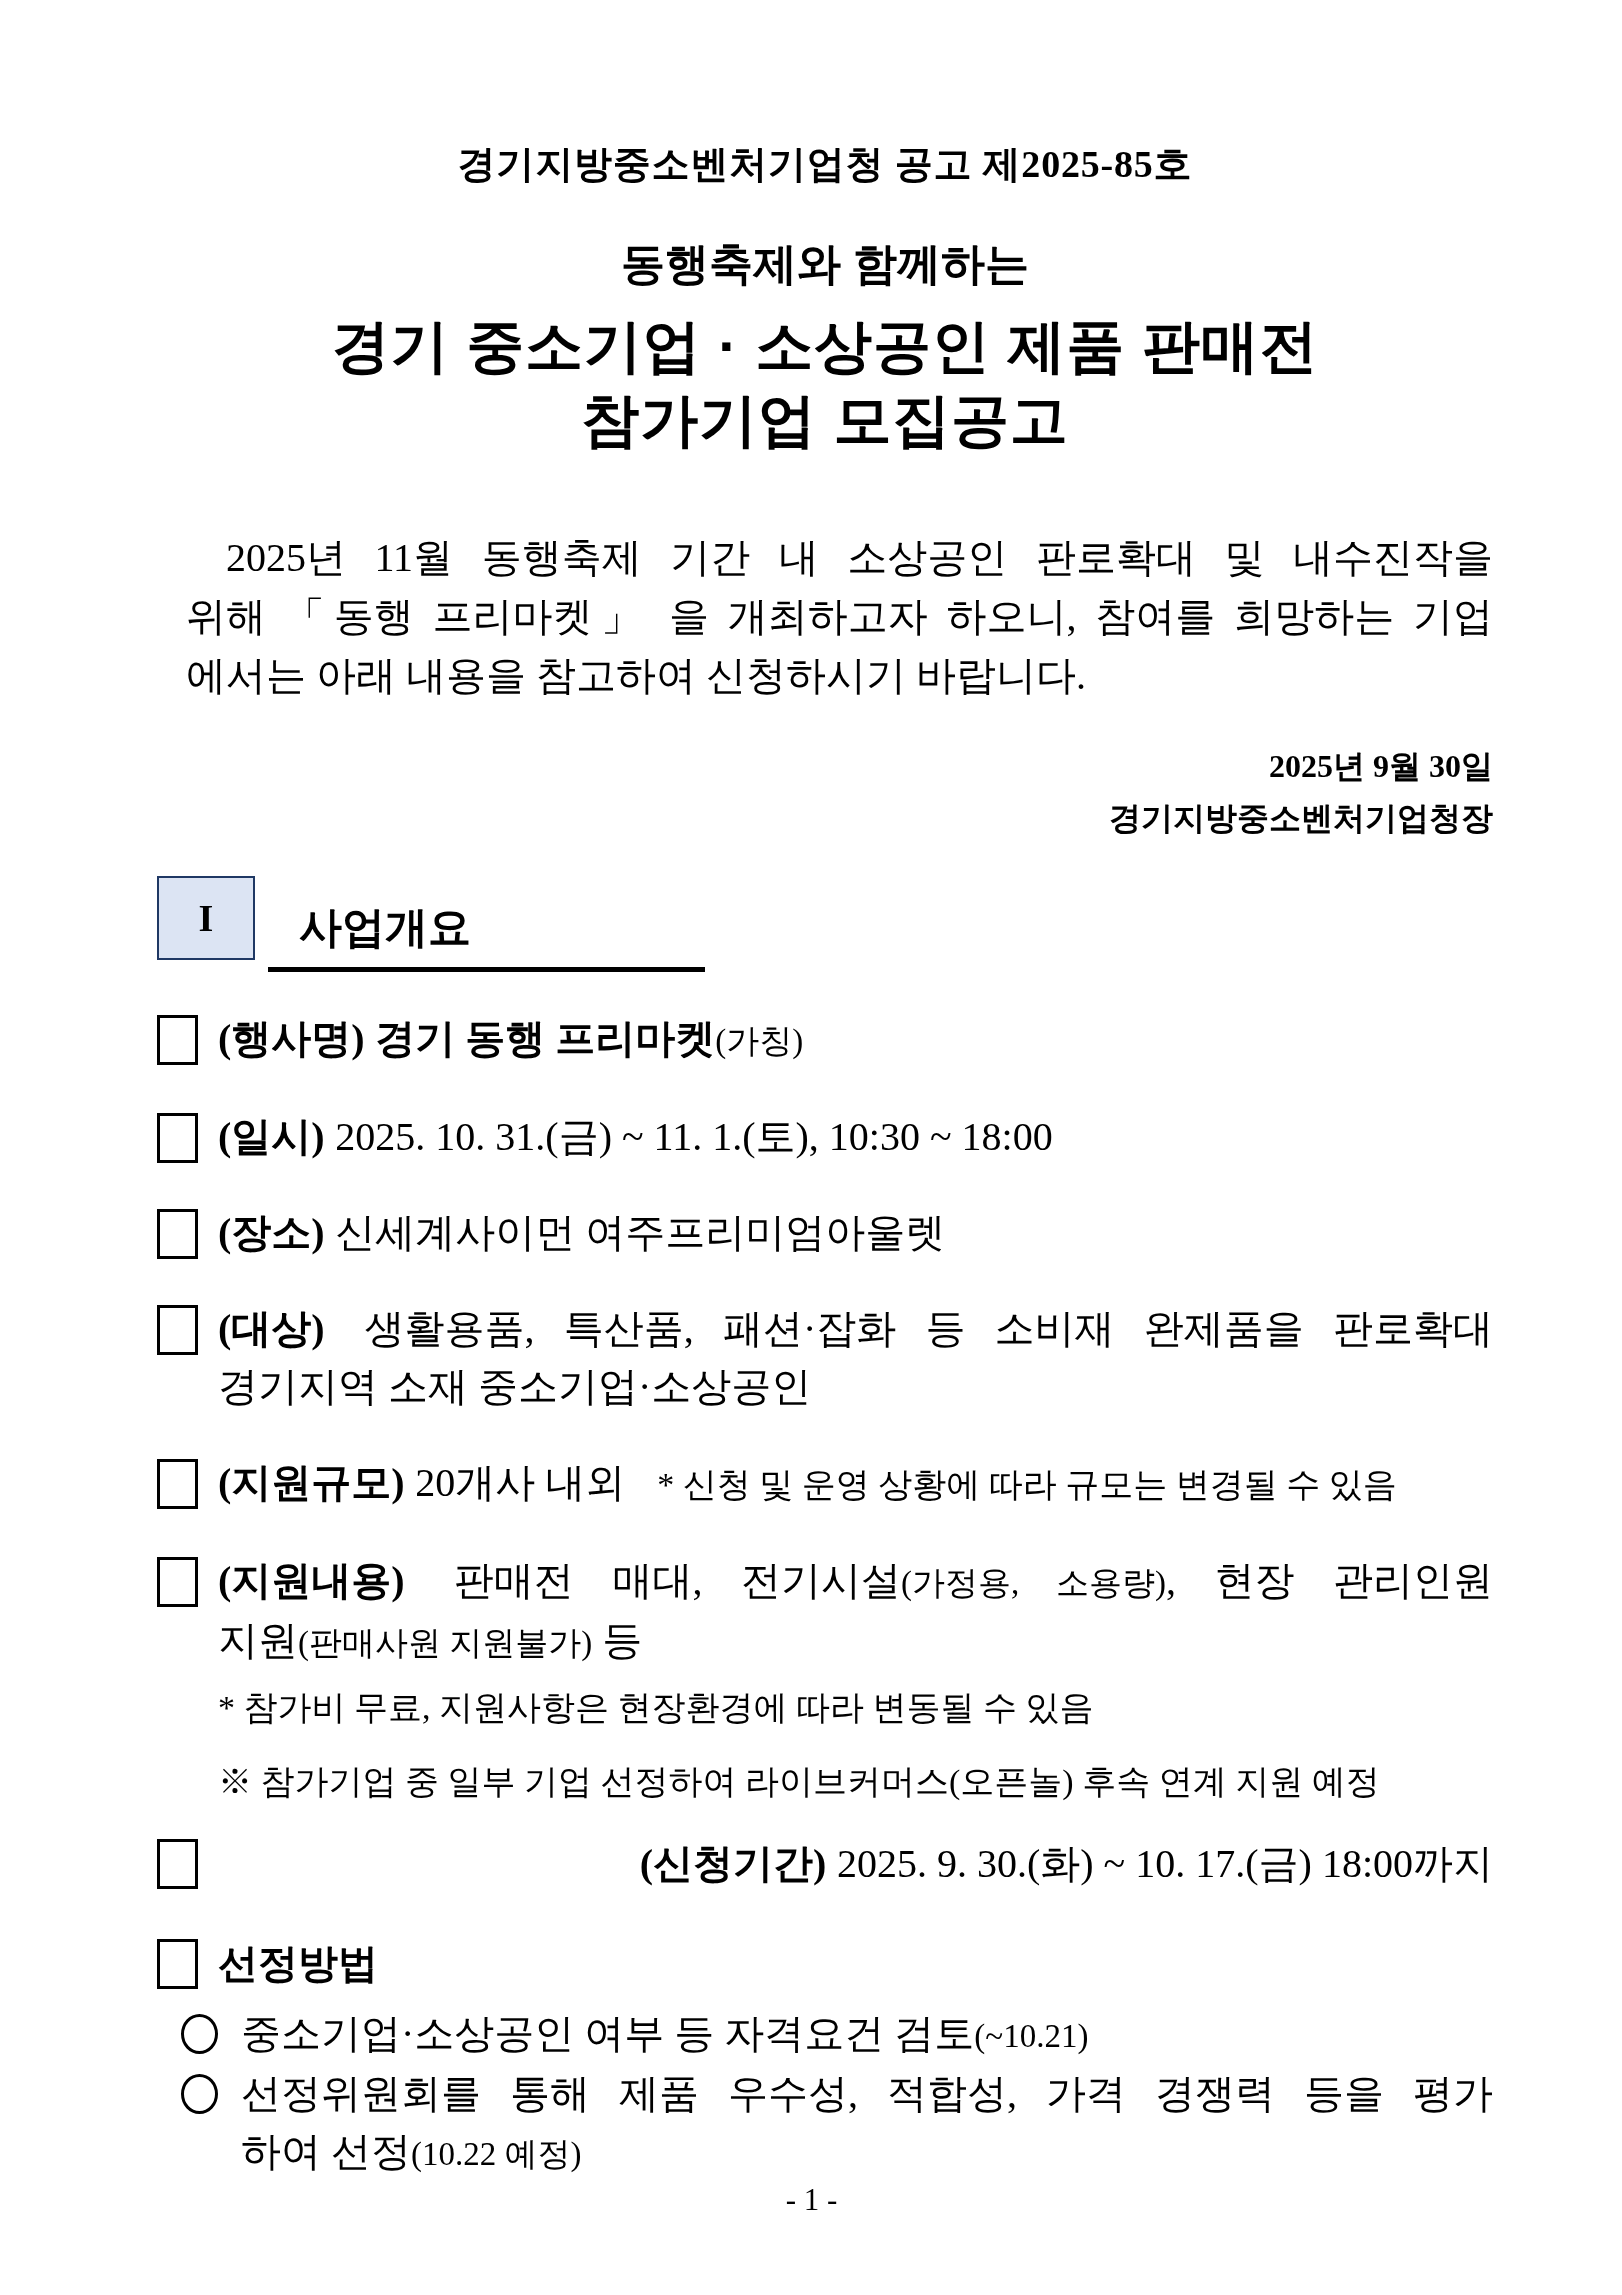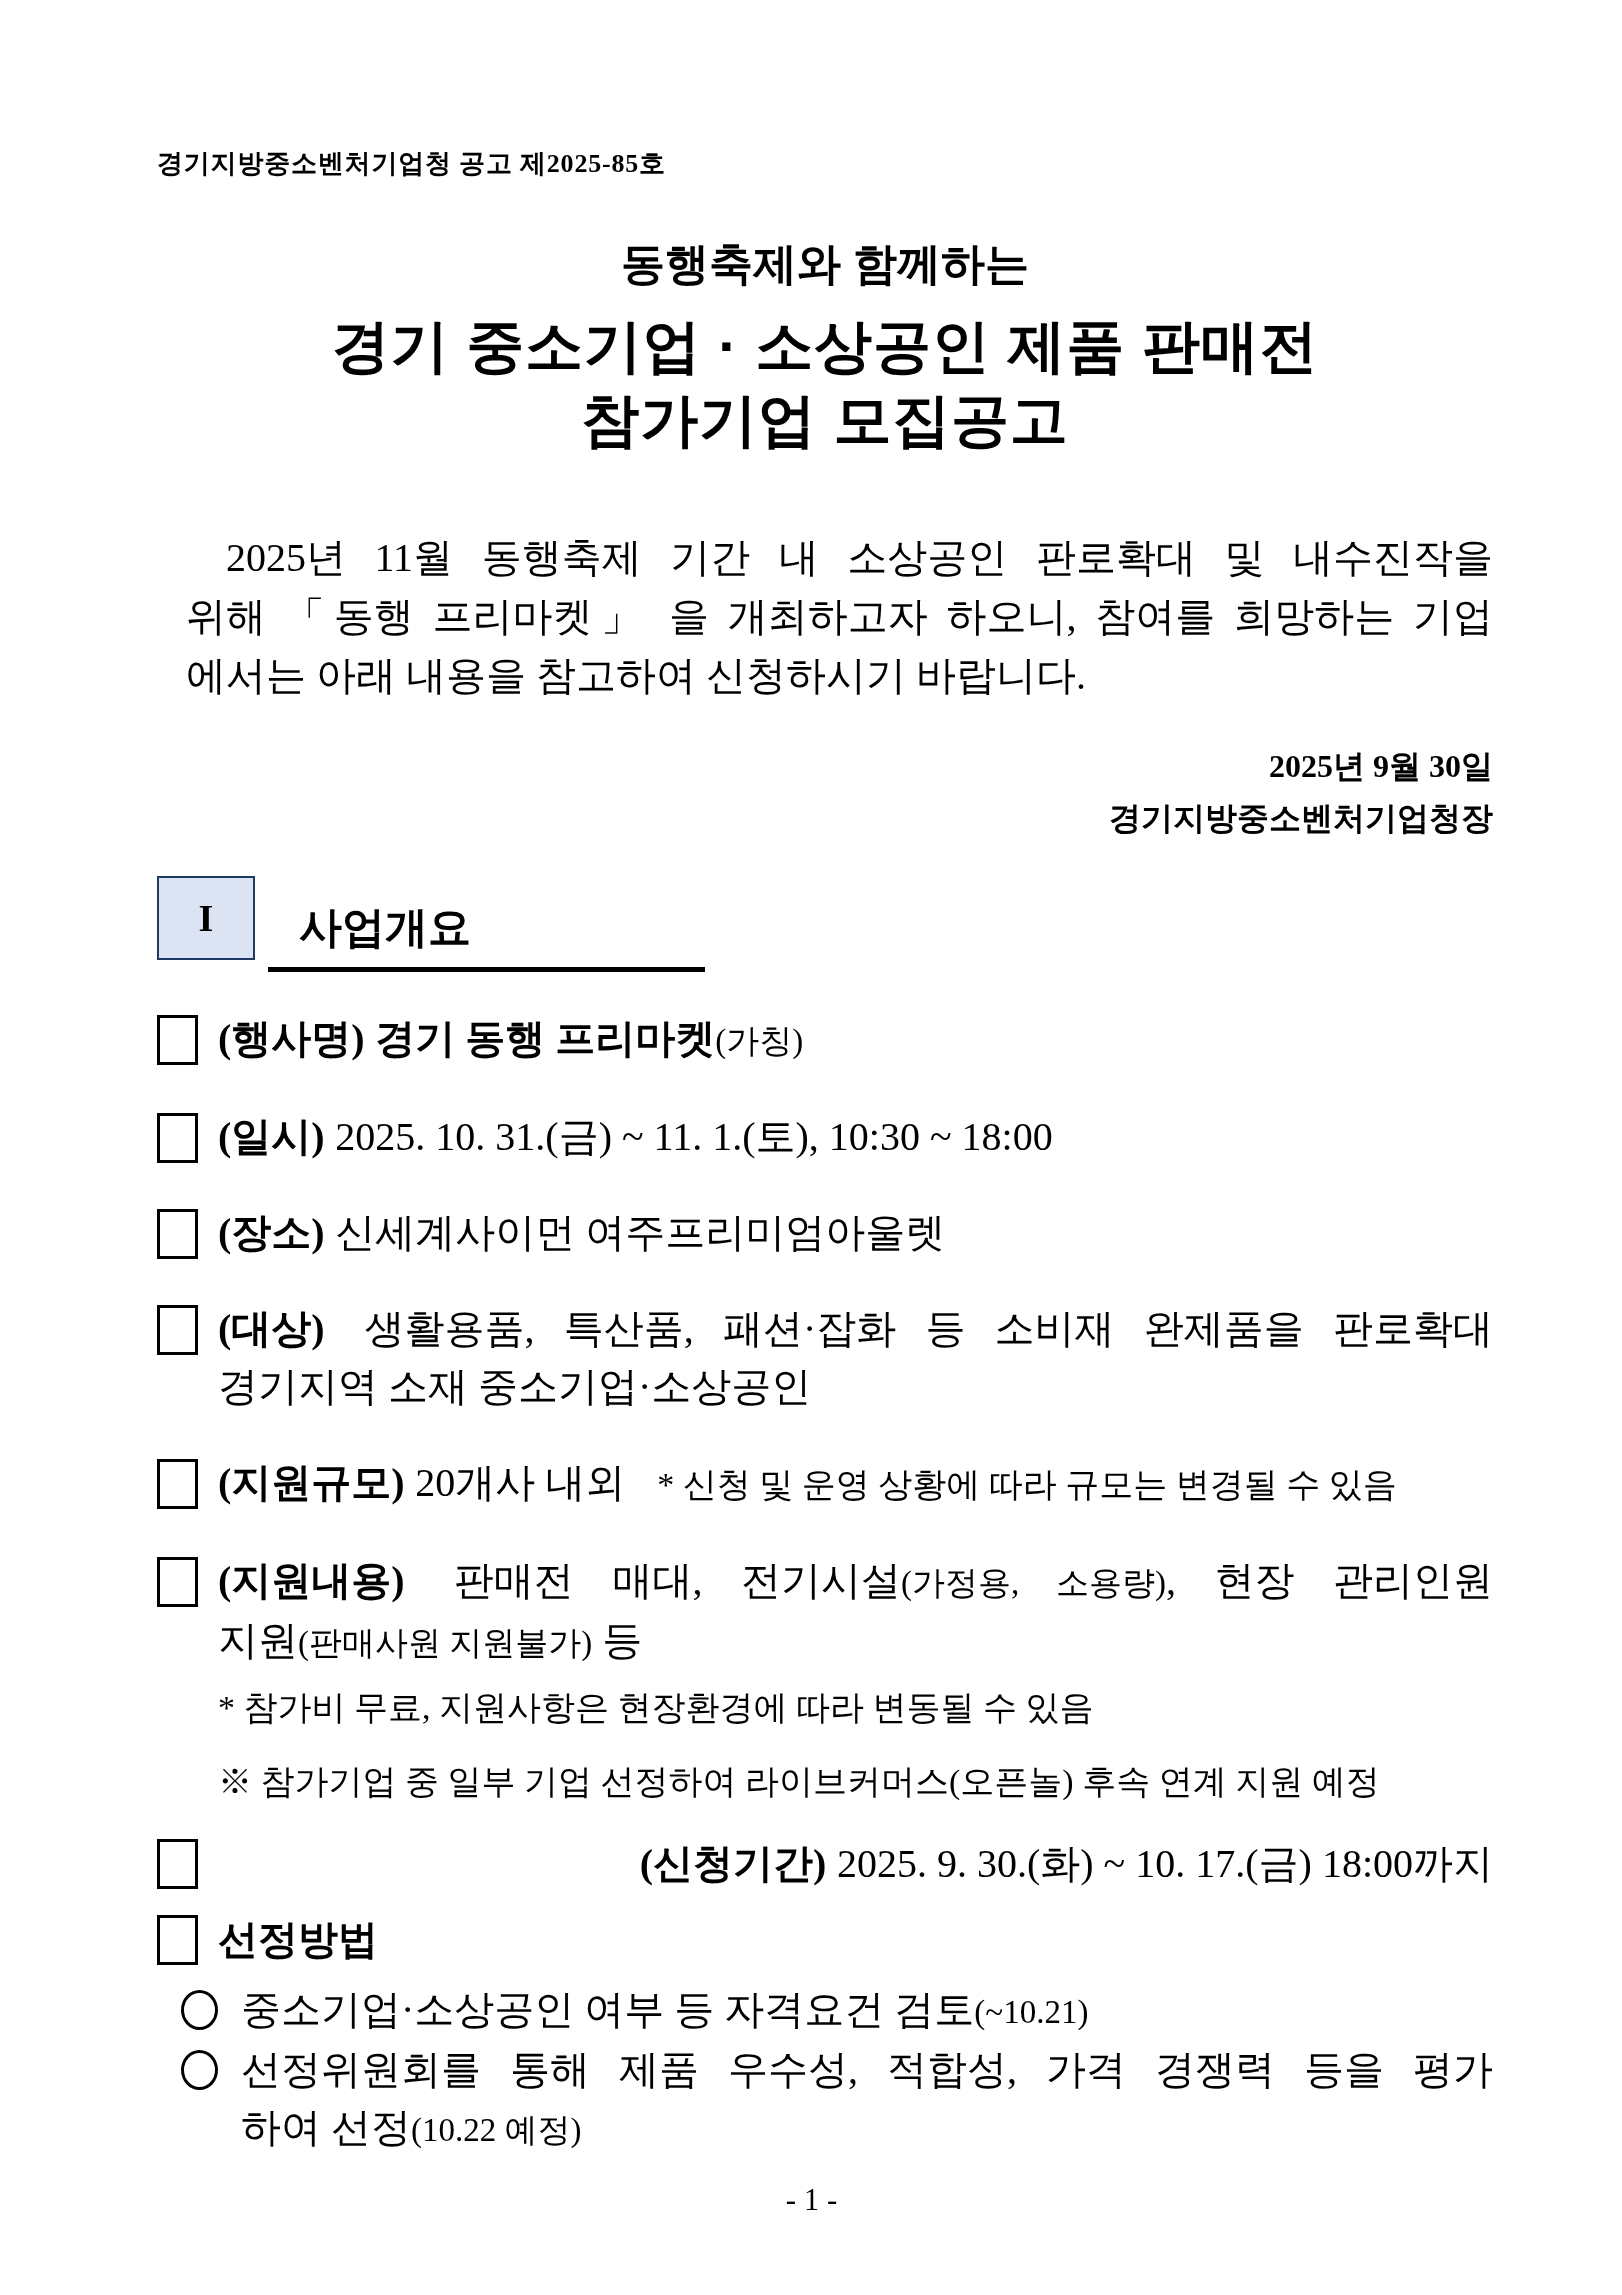--- a/index.html
+++ b/index.html
@@ -5,21 +5,21 @@
   html,body { margin:0; padding:0; background:#ffffff; }
   .page {
     position:relative;
     width:1623px; height:2295px;
     background:#ffffff; color:#000000;
     font-family:"Liberation Serif","DejaVu Serif",serif;
     box-sizing:border-box;
     padding:142px 130px 0 157px;
     overflow:hidden;
   }
-  .doc-number{ font-size:26px; font-weight:700; letter-spacing:0.8px; line-height:44px; }
+  .doc-number{ font-size:38px; font-weight:700; letter-spacing:0.8px; line-height:44px;text-align:center; }
 
   .title-block{ text-align:center; margin-top:52px;
     font-family:"Liberation Sans","DejaVu Sans",sans-serif; font-weight:700; }
   .title-sub{ font-size:44px; line-height:52px; }
   .title-main{ font-size:58px; line-height:74px; margin-top:19px; letter-spacing:0.8px; }
 
   .intro{ margin-top:71px; margin-left:29px; font-size:40px; line-height:59px; }
   .just{ text-align:justify; text-align-last:justify; }
   .intro-l1{ padding-left:40px; }
 
@@ -33,21 +33,21 @@
     font-size:38px; font-weight:700; }
   .section-rule{ position:absolute; left:111px; top:12px; width:437px; height:84px;
     border-bottom:5.4px solid #000; box-sizing:border-box;
     display:flex; align-items:center; padding-left:31px;
     font-family:"Liberation Sans","DejaVu Sans",sans-serif;
     font-size:43px; font-weight:700; }
 
   .items{ margin-top:43px; }
   .item{ display:flex; margin-top:38px; font-size:40px; line-height:58px; }
   .item:first-child{ margin-top:16px; }
-  .mt36{ margin-top:28px;text-align:right; } .mt40{ margin-top:18px; }
+  .mt36{ margin-top:28px;text-align:right; } .mt40{ margin-top:42px; }
   .bullet-sq{ flex:none; width:35px; height:44px; border:3.1px solid #000;
     margin:4.6px 20px 0 0; box-sizing:content-box; }
   .item-content{ flex:1; min-width:0; }
   .lbl{ font-weight:700; margin-right:10.7px; }
   .bold{ font-weight:700; }
   .sm{ font-size:33px; }
   .note{ font-size:34px; line-height:50px; }
   .note-first{ margin-top:10.7px; }
   .note-next{ margin-top:24px; }
   .note-inline{ font-size:34px; margin-left:32px; }

